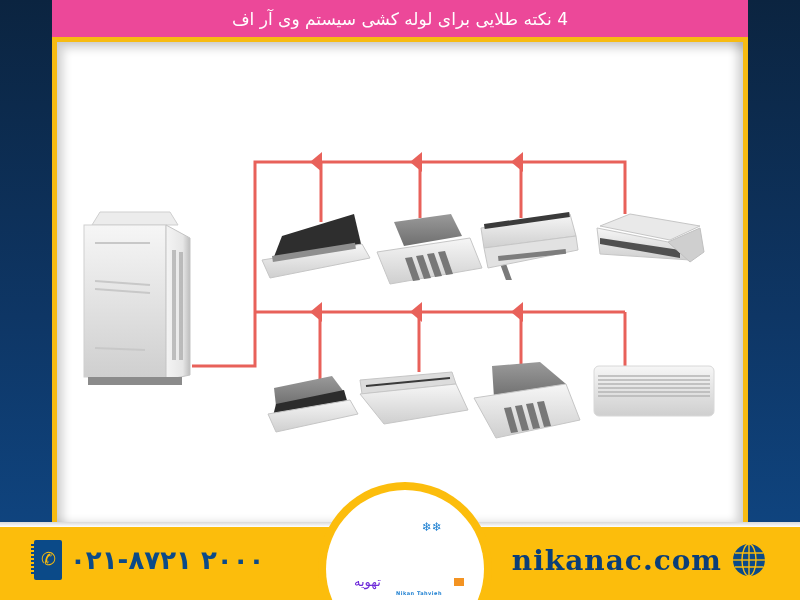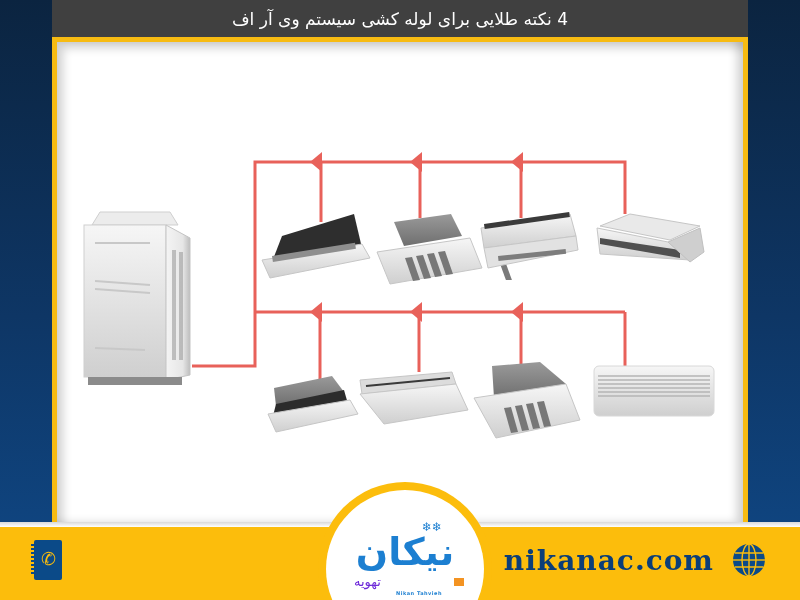--- a/index.html
+++ b/index.html
@@ -10,21 +10,21 @@
       font-family: "DejaVu Sans", sans-serif;
     }
     .side-left, .side-right {
       position: absolute; top: 0; height: 527px; width: 54px;
       background: linear-gradient(180deg, #0b2440 0%, #0e3665 60%, #0f447f 100%);
     }
     .side-left { left: 0; }
     .side-right { right: 0; width: 52px; }
     .title-bar {
       position: absolute; left: 52px; top: 0; width: 696px; height: 37px;
-      background: #404040;
+      background: #ec4899;
       display: flex; align-items: center; justify-content: center;
     }
     .title-text {
       color: #ffffff; font-size: 17px; direction: rtl;
       font-family: "DejaVu Sans", sans-serif;
       letter-spacing: -0.3px;
     }
     .frame {
       position: absolute; left: 52px; top: 37px; width: 696px; height: 490px;
       border: 5px solid #f7bb12; border-bottom: none;
@@ -58,21 +58,21 @@
     }
     .phone-icon .handset {
       position: absolute; left: 7px; top: 9px; color: #fcbd0c; font-size: 18px; line-height: 20px;
     }
     .phone-number {
       color: #0b4a88; font-size: 26px; font-weight: bold; letter-spacing: 1px;
       font-family: "DejaVu Sans", sans-serif;
     }
     .web-group {
       position: absolute; right: 34px; top: 540px; height: 40px;
-      display: flex; align-items: center; gap: 8px;
+      display: flex; align-items: center;
     }
     .web-url {
       color: #0b3e78; font-size: 28px; font-weight: bold;
       font-family: "DejaVu Serif", serif; letter-spacing: 1px; margin-right: 10px;
     }
     .globe-icon { width: 34px; height: 34px; }
     .logo-circle {
       position: absolute; left: 318px; top: 482px; width: 174px; height: 174px;
       border-radius: 50%; background: #fcbd0c;
     }
@@ -228,36 +228,36 @@
   </svg>
 </div>
 
 <div class="bottom-shadow"></div>
 <div class="bottom-bar"></div>
 
 <div class="phone-group">
   <div class="phone-icon">
     <span class="handset">✆</span>
   </div>
+  <span class="phone-number">۰۲۱-۸۷۲۱ ۲۰۰۰</span>
 </div>
 
 <div class="web-group">
   <span class="web-url">nikanac.com</span>
   <svg class="globe-icon" viewBox="0 0 34 34">
     <circle cx="17" cy="17" r="16" fill="#0b4a88"></circle>
     <g stroke="#fcbd0c" stroke-width="1.4" fill="none">
       <line x1="1" y1="17" x2="33" y2="17"></line>
       <line x1="17" y1="1" x2="17" y2="33"></line>
       <path d="M3,10 H31 M3,24 H31"></path>
       <ellipse cx="17" cy="17" rx="7" ry="16"></ellipse>
     </g>
   </svg>
 </div>
 
 <div class="logo-circle">
   <div class="logo-inner">
     <span class="logo-snow">❄❄</span>
-    <span class="logo-main">نیکان</span>
     <span class="logo-sub">تهویه</span>
     <span class="logo-latin">Nikan Tahvieh</span>
     <span class="logo-squares"></span>
   </div>
 </div>
 
 </body></html>

